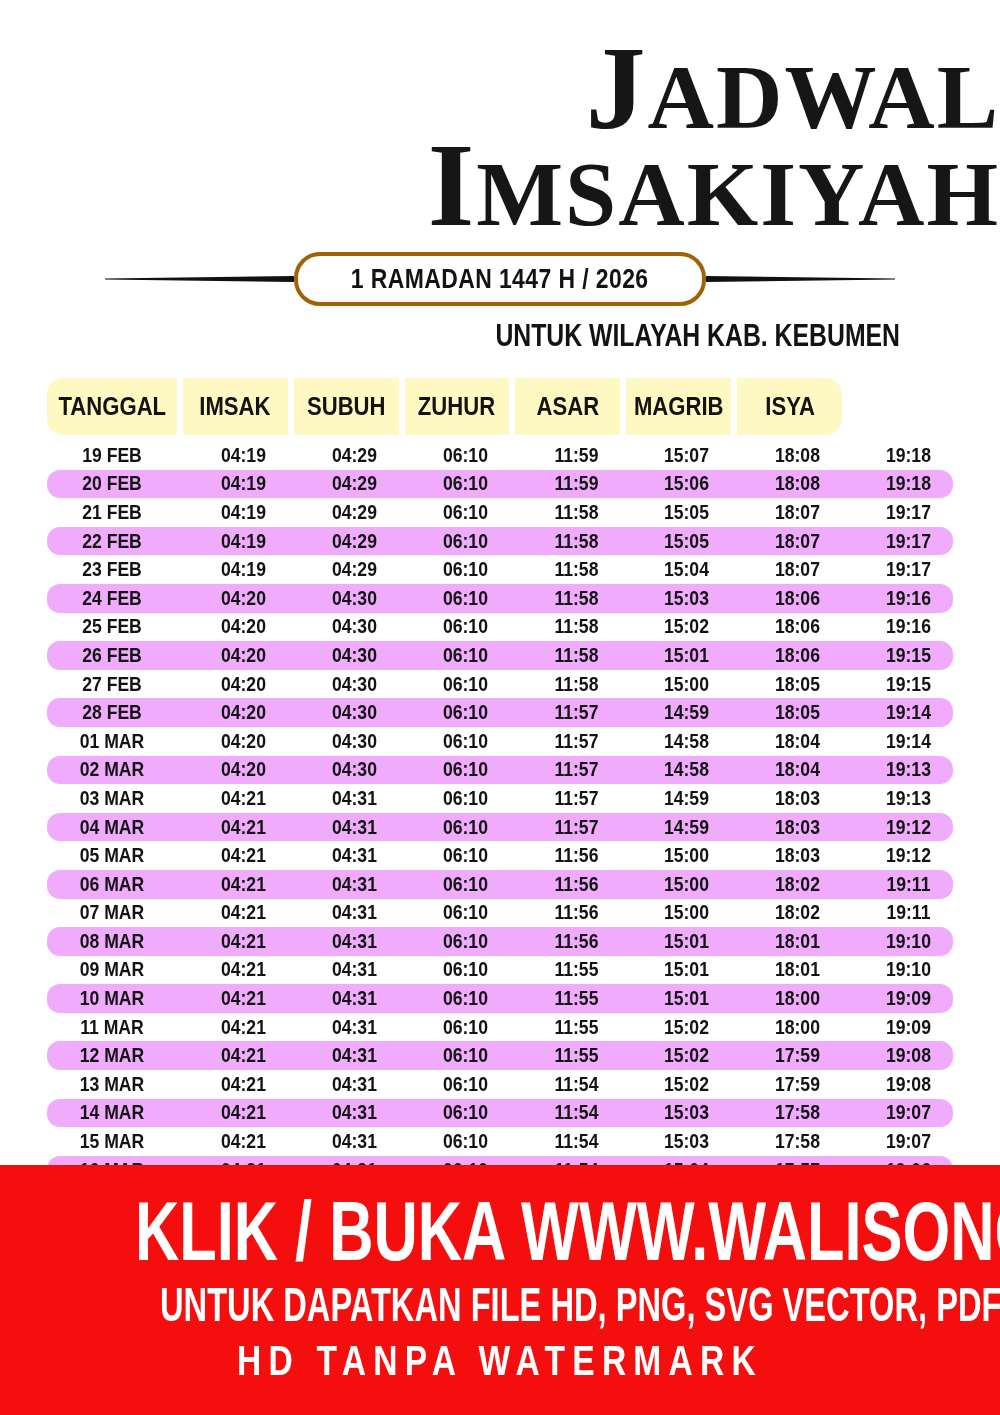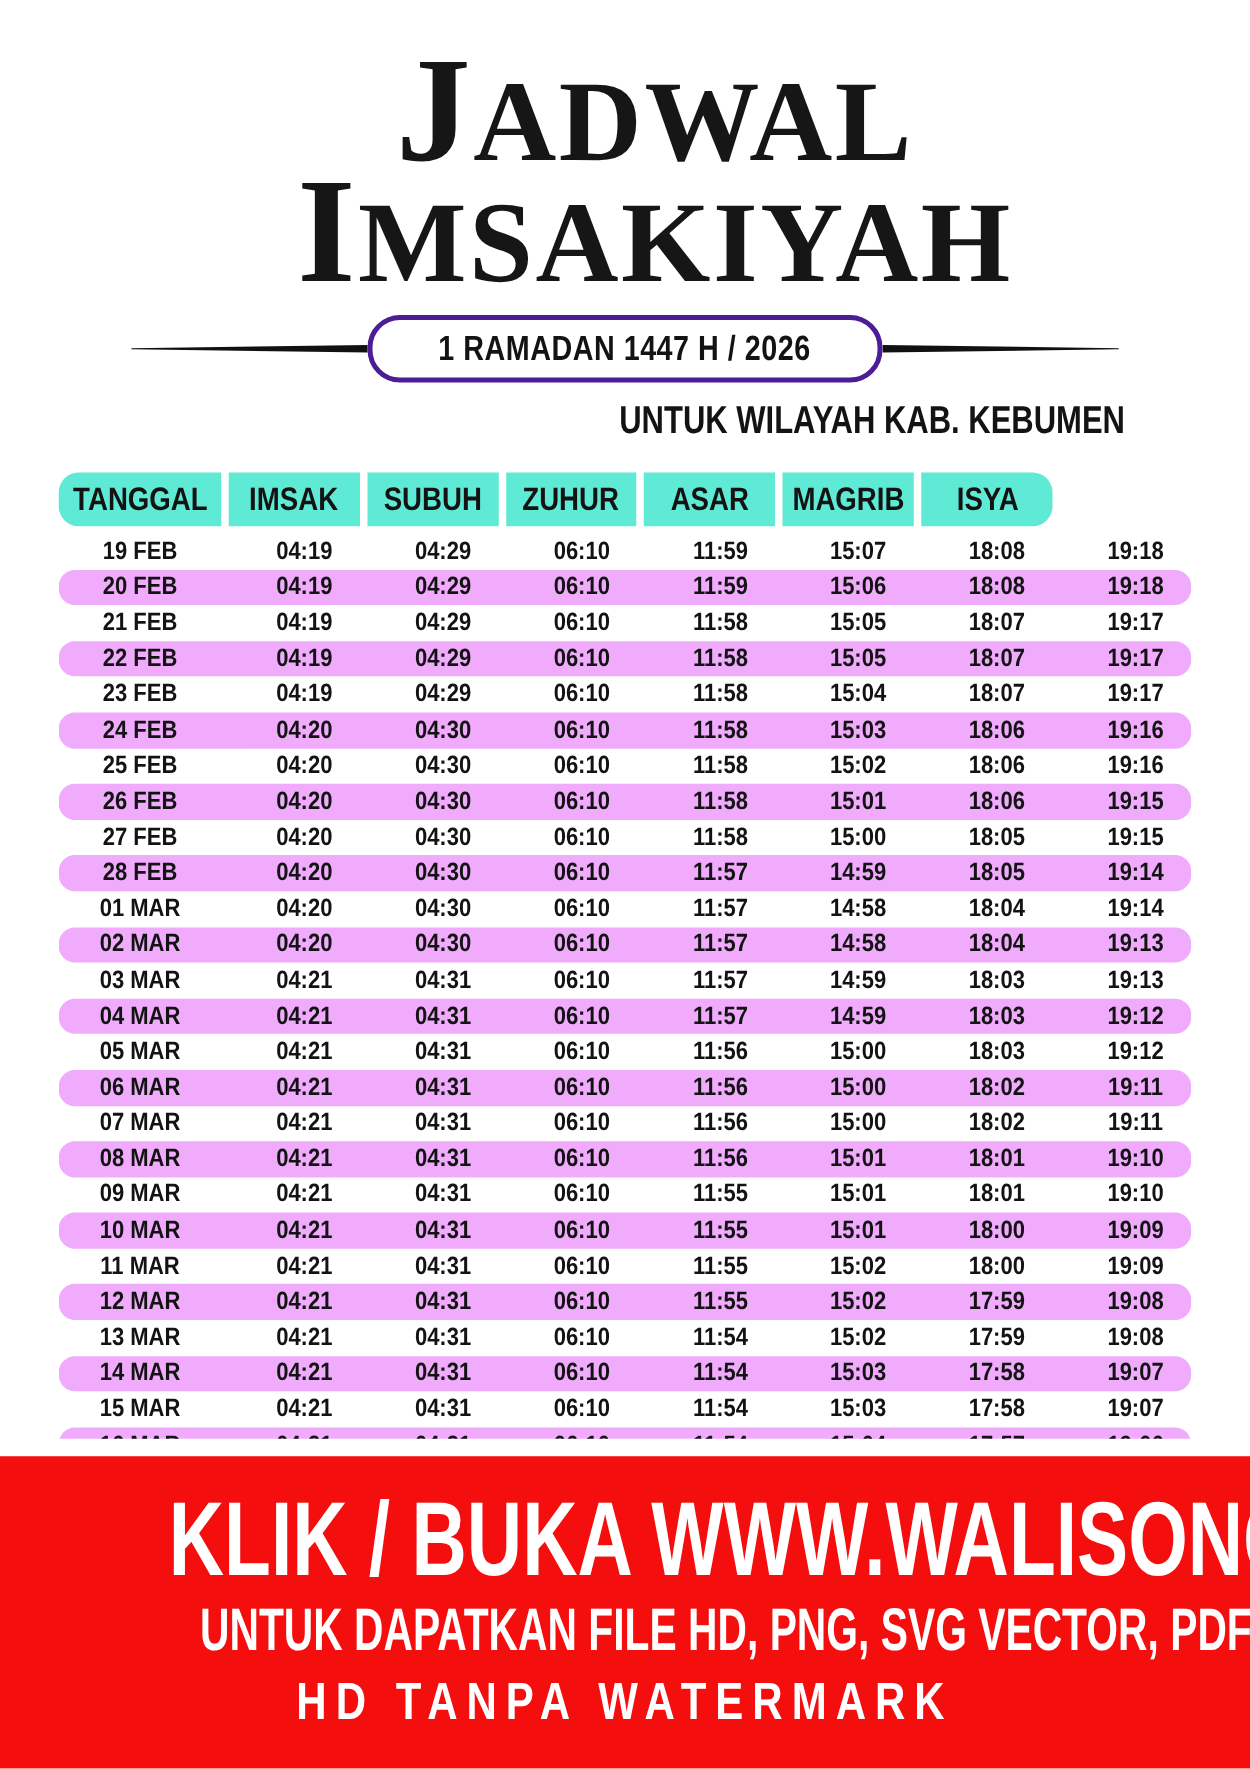--- a/index.html
+++ b/index.html
@@ -1,41 +1,41 @@
 <!DOCTYPE html>
 <html><head>
 <meta charset="utf-8">
 <style>
   html,body{margin:0;padding:0;background:#ffffff;}
   body{width:1000px;height:1415px;font-family:"Liberation Sans",sans-serif;color:#131313;}
   .page{position:relative;width:1000px;height:1415px;overflow:hidden;background:#fff;}
 
   
-  .title{position:absolute;top:44px;left:0;right:0;text-align:center;
+  .title{position:absolute;top:44px;left:0;right:0;text-align:right;
          font-family:"Liberation Serif",serif;font-weight:700;color:#161616;padding-left:48px;}
   .title-line{display:block;font-size:92px;line-height:88px;letter-spacing:2px;}
   .title-line::first-letter{font-size:1.3em;}
 
   
   .divider{position:absolute;top:250px;left:105px;width:790px;height:58px;
            display:flex;align-items:center;}
   .taper{flex:1;height:10px;}
-  .badge{border:4px solid #4c1d95;border-radius:26px;background:#fff;
+  .badge{border:4px solid #a16207;border-radius:26px;background:#fff;
          padding:7px 20px;white-space:nowrap;}
   .badge-text{display:block;font-size:28px;font-weight:700;transform:scaleX(0.82);letter-spacing:0.5px;}
 
   
   .subtitle{position:absolute;top:318px;left:0;right:0;text-align:right;}
   .subtitle-text{display:block;font-size:31px;line-height:36px;font-weight:700;
                  transform:scaleX(0.8);white-space:nowrap;}
 
   
   .table{position:absolute;top:378px;left:47px;width:906px;}
   .thead{display:grid;grid-template-columns:130px repeat(7,1fr);column-gap:6px;}
-  .th{background:#5eead4;height:43px;display:flex;align-items:center;justify-content:center;}
+  .th{background:#fef9c3;height:57px;display:flex;align-items:center;justify-content:center;}
   .th:first-child{border-radius:16px 0 0 16px;}
   .th:last-child{border-radius:0 16px 16px 0;}
   .th-label{display:block;font-size:26px;font-weight:700;transform:scaleX(0.85);white-space:nowrap;}
   .tbody-clip{height:724px;overflow:hidden;margin-top:6px;}
   .row{display:grid;grid-template-columns:130px repeat(7,1fr);column-gap:22px;
        height:28.6px;align-items:center;border-radius:13px;}
   .row.stripe{background:#f0abfc;}
   .cell{text-align:center;font-size:20px;font-weight:700;transform:scaleX(0.88);white-space:nowrap;}
 
   

